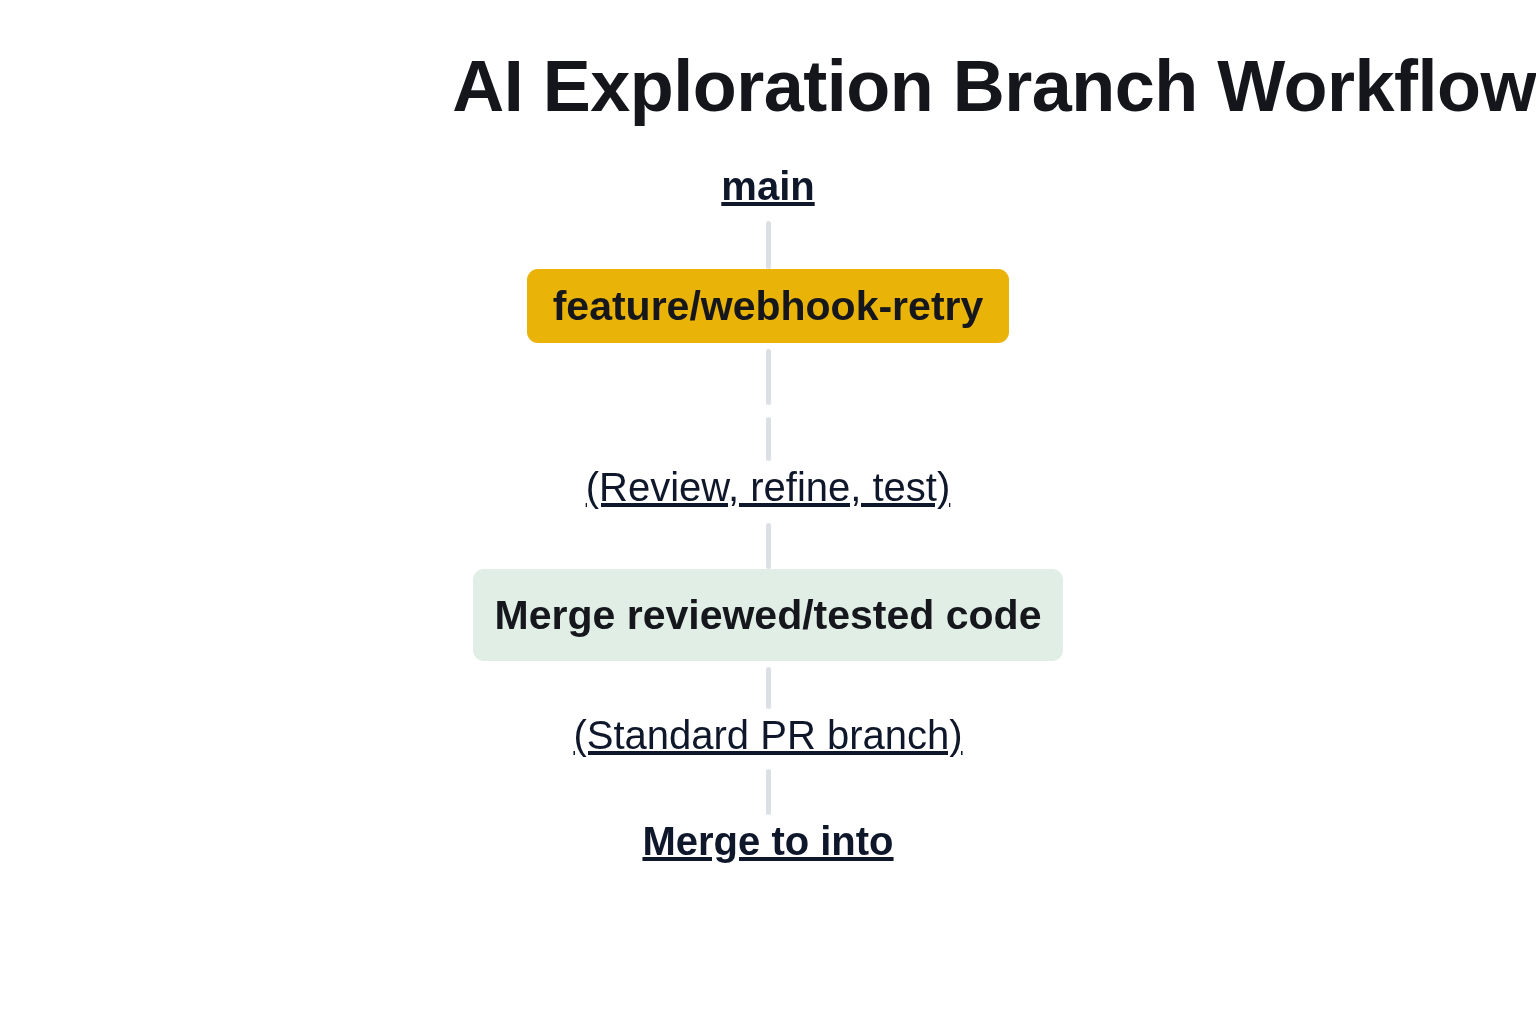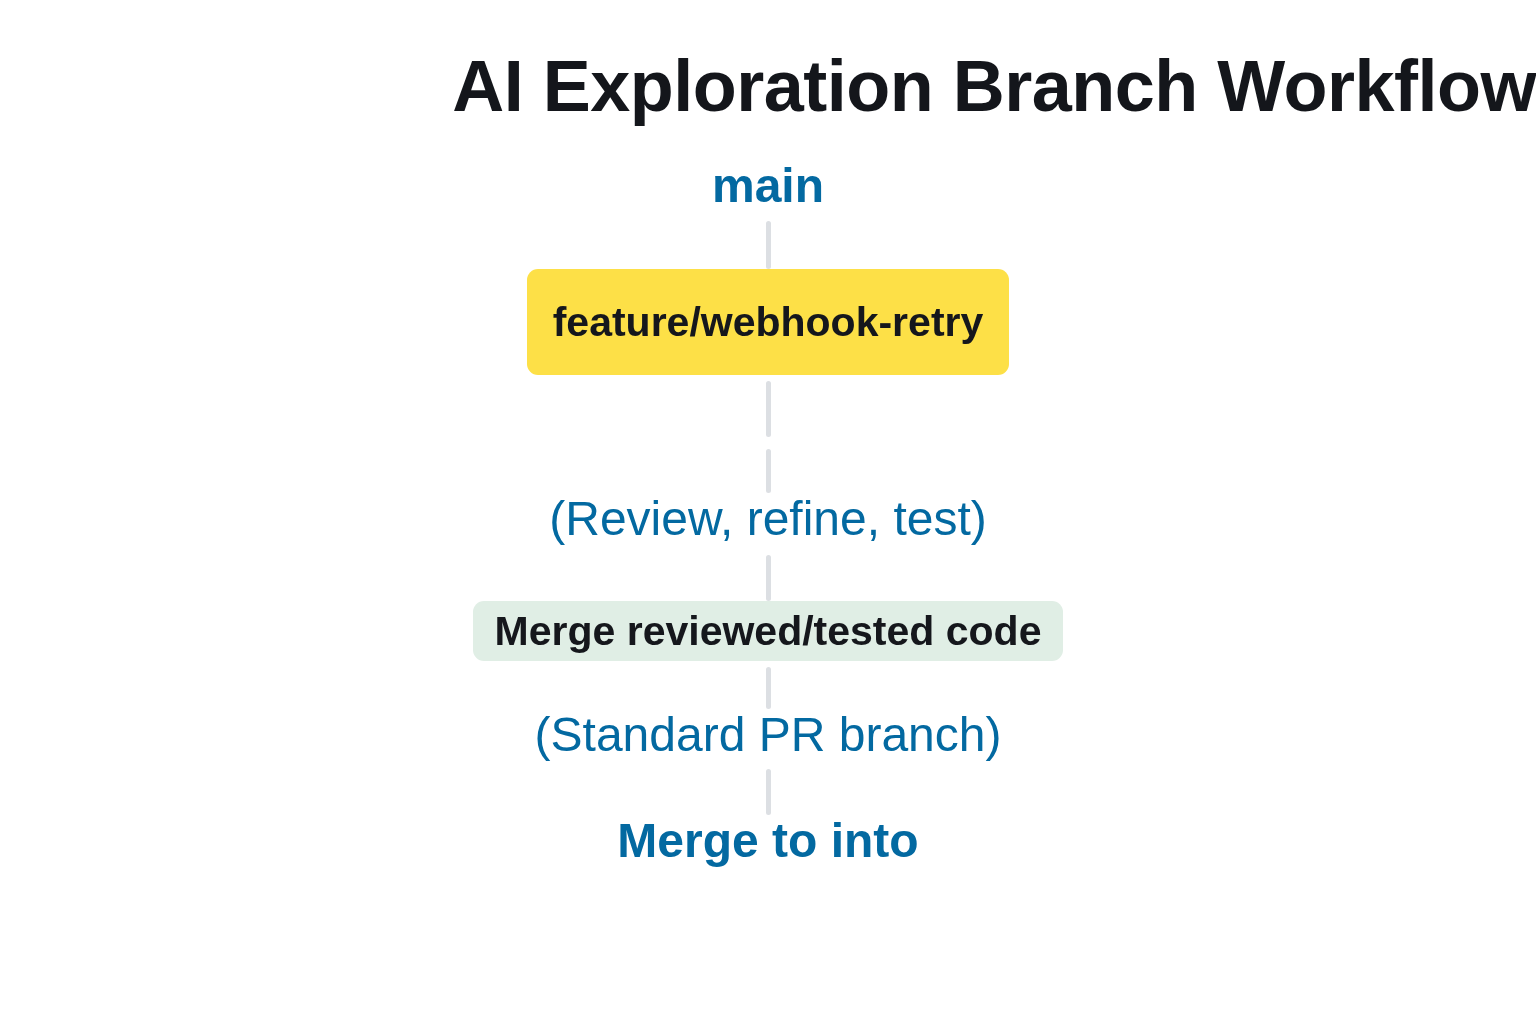--- a/index.html
+++ b/index.html
@@ -61,25 +61,26 @@
   .connector.c1 { height: 48px; margin-top: 9px; }
   .connector.c2 { height: 56px; margin-top: 6px; }
   .connector.c3 { height: 44px; margin-top: 12px; }
   .connector.c4 { height: 46px; margin-top: 10px; }
   .connector.c5 { height: 42px; margin-top: 6px; }
   .connector.c6 { height: 46px; margin-top: 8px; }
 
   
   .node-text {
     display: inline-block;
-    font-size: 48px;
+    font-size: 40px;
     line-height: 52px;
     font-weight: 700;
-    color: #0369a1;
+    color: #0f172a;
     white-space: nowrap;
+    text-decoration: underline;
   }
   .node-text.regular {
     font-weight: 400;
   }
   .node-sub {
     display: block;
     font-size: 37px;
     line-height: 50px;
     font-weight: 400;
     color: #15171c;
@@ -88,30 +89,30 @@
 
   
   .node-box {
     display: inline-block;
     border-radius: 11px;
     font-weight: 700;
     color: #15171c;
     white-space: nowrap;
   }
   .node-box.blue {
-    background: #fde047;
+    background: #eab308;
     font-size: 41px;
     line-height: 52px;
-    padding: 27px 26px;
+    padding: 11px 26px;
   }
   .node-box.green {
     background: #e0eee5;
     font-size: 41px;
     line-height: 56px;
-    padding: 2px 22px;
+    padding: 18px 22px;
     white-space: normal;
     text-align: left;
   }
   .node-box.green .line {
     display: block;
     white-space: nowrap;
   }
 </style>
 </head>
 <body>

